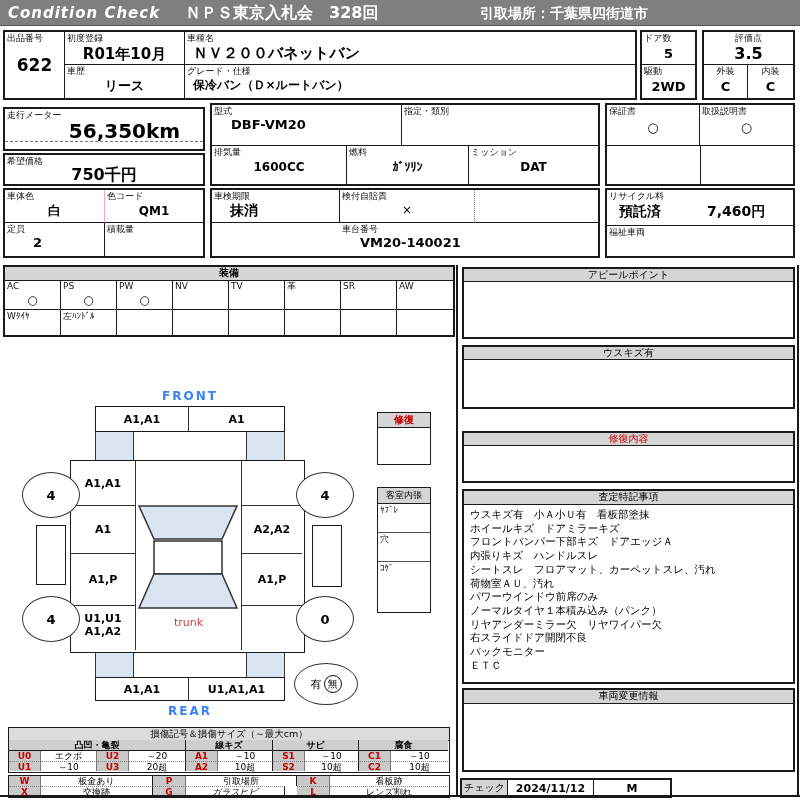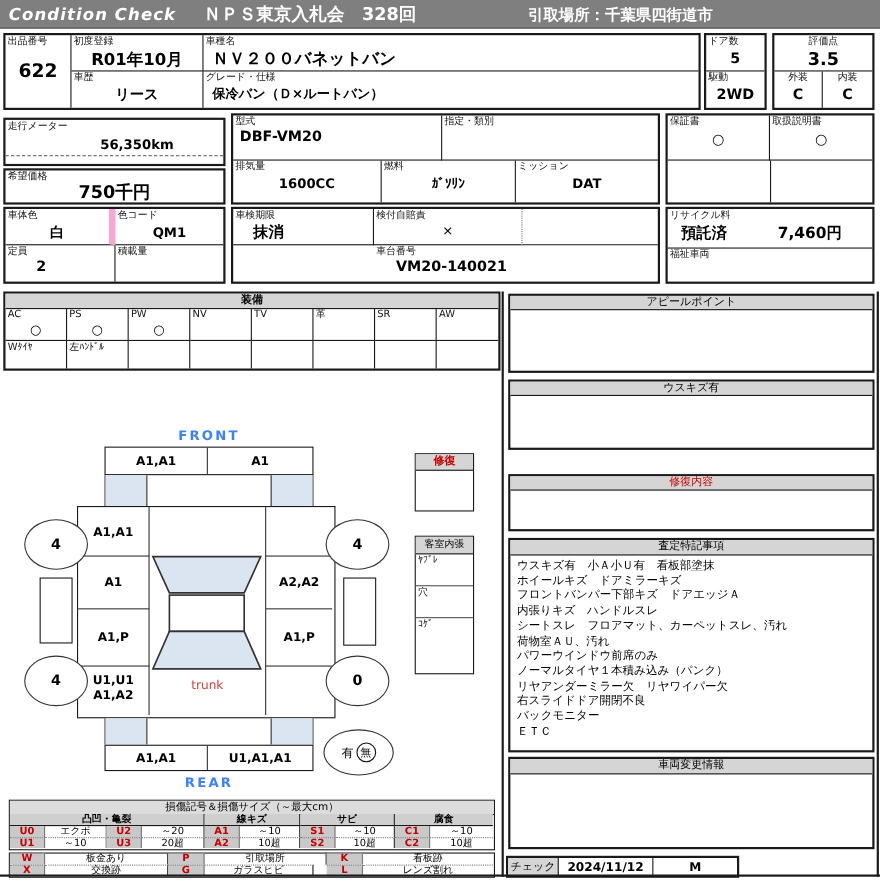--- a/index.html
+++ b/index.html
@@ -77,32 +77,32 @@
       <div class="ctr val" style="height:18px;font-size:13px;">C</div>
     </div>
     <div class="abs" style="left:44px;top:33px;width:45px;height:33px;">
       <div class="lbl" style="text-align:center;">内装</div>
       <div class="ctr val" style="height:18px;font-size:13px;">C</div>
     </div>
   </div>
 
   <div class="abs b2" style="left:3px;top:107px;width:202px;height:44px;">
     <div class="lbl">走行メーター</div>
-    <div class="ctr val" style="height:20px;font-size:12px;padding-left:41px;">56,350km</div>
+    <div class="ctr val" style="height:20px;font-size:20px;padding-left:41px;">56,350km</div>
     <div class="abs" style="left:0;top:32px;width:198px;border-top:1px dashed #777;"></div>
   </div>
   <div class="abs b2" style="left:3px;top:153px;width:202px;height:33px;">
     <div class="lbl">希望価格</div>
     <div class="ctr val" style="height:17px;font-size:16px;">750千円</div>
   </div>
 
   <div class="abs b2" style="left:210px;top:103px;width:390px;height:83px;">
     <div class="abs" style="left:0;top:0;width:190px;height:41px;border-right:1px solid #1a1a1a;border-bottom:1px solid #1a1a1a;">
       <div class="lbl">型式</div>
-      <div class="val" style="padding-left:6px;font-size:13px;">DBF-VM20</div>
+      <div class="val" style="padding-left:19px;font-size:13px;">DBF-VM20</div>
     </div>
     <div class="abs" style="left:190px;top:0;width:196px;height:41px;border-bottom:1px solid #1a1a1a;">
       <div class="lbl">指定・類別</div>
       <div class="val"></div>
     </div>
     <div class="abs" style="left:0;top:41px;width:135px;height:38px;border-right:1px solid #1a1a1a;">
       <div class="lbl">排気量</div>
       <div class="ctr val" style="height:18px;font-size:12px;">1600CC</div>
     </div>
     <div class="abs" style="left:135px;top:41px;width:122px;height:38px;border-right:1px solid #1a1a1a;">
@@ -121,21 +121,21 @@
       <div class="ctr val" style="height:20px;font-size:13px;">○</div>
     </div>
     <div class="abs" style="left:93px;top:0;width:93px;height:41px;border-bottom:1px solid #1a1a1a;">
       <div class="lbl">取扱説明書</div>
       <div class="ctr val" style="height:20px;font-size:13px;">○</div>
     </div>
     <div class="abs" style="left:93px;top:41px;width:1px;height:38px;background:#1a1a1a;"></div>
   </div>
 
   <div class="abs b2" style="left:3px;top:188px;width:202px;height:70px;">
-    <div class="abs" style="left:0;top:0;width:100px;height:33px;border-right:6px solid #f9a8d4;border-bottom:1px solid #1a1a1a;">
+    <div class="abs" style="left:0;top:0;width:100px;height:33px;border-right:1px solid #f9a8d4;border-bottom:1px solid #1a1a1a;">
       <div class="lbl">車体色</div>
       <div class="ctr val" style="height:17px;font-size:13px;">白</div>
     </div>
     <div class="abs" style="left:100px;top:0;width:98px;height:33px;border-bottom:1px solid #1a1a1a;">
       <div class="lbl">色コード</div>
       <div class="ctr val" style="height:17px;font-size:12px;">QM1</div>
     </div>
     <div class="abs" style="left:0;top:33px;width:100px;height:33px;border-right:1px solid #1a1a1a;">
       <div class="lbl">定員</div>
       <div class="val" style="padding-left:28px;font-size:13px;">2</div>
@@ -371,20 +371,20 @@
   <div class="abs b1" style="left:8px;top:775px;width:442px;height:23px;border-width:1.5px;">
     <div class="abs leg code-cell" style="left:0;top:0;width:32px;height:10px;border-right:1px solid #777;">W</div>
     <div class="abs leg" style="left:32px;top:0;width:112px;height:10px;border-right:1px solid #1a1a1a;">板金あり</div>
     <div class="abs leg code-cell" style="left:144px;top:0;width:33px;height:10px;border-right:1px solid #777;">P</div>
     <div class="abs leg" style="left:177px;top:0;width:111px;height:10px;border-right:1px solid #1a1a1a;">引取場所</div>
     <div class="abs leg code-cell" style="left:288px;top:0;width:33px;height:10px;border-right:1px solid #777;">K</div>
     <div class="abs leg" style="left:321px;top:0;width:118px;height:10px;">看板跡</div>
     <div class="abs leg code-cell" style="left:0;top:10px;width:32px;height:10px;border-right:1px solid #777;border-top:1px dotted #888;">X</div>
     <div class="abs leg" style="left:32px;top:10px;width:112px;height:10px;border-right:1px solid #1a1a1a;border-top:1px dotted #888;">交換跡</div>
     <div class="abs leg code-cell" style="left:144px;top:10px;width:33px;height:10px;border-right:1px solid #777;border-top:1px dotted #888;">G</div>
-    <div class="abs leg" style="left:177px;top:10px;width:99px;height:10px;border-right:1px solid #1a1a1a;border-top:1px dotted #888;">ガラスヒビ</div>
+    <div class="abs leg" style="left:177px;top:10px;width:99px;height:10px;border-right:1px solid #1a1a1a;border-top:1px dotted #888;font-style:italic;">ガラスヒビ</div>
     <div class="abs leg code-cell" style="left:288px;top:10px;width:33px;height:10px;border-right:1px solid #777;border-top:1px dotted #888;">L</div>
     <div class="abs leg" style="left:321px;top:10px;width:118px;height:10px;border-top:1px dotted #888;">レンズ割れ</div>
   </div>
 
   <div class="abs" style="left:0;top:795px;width:800px;height:2px;background:#1a1a1a;"></div>
 
 </div>
 
 </body></html>

